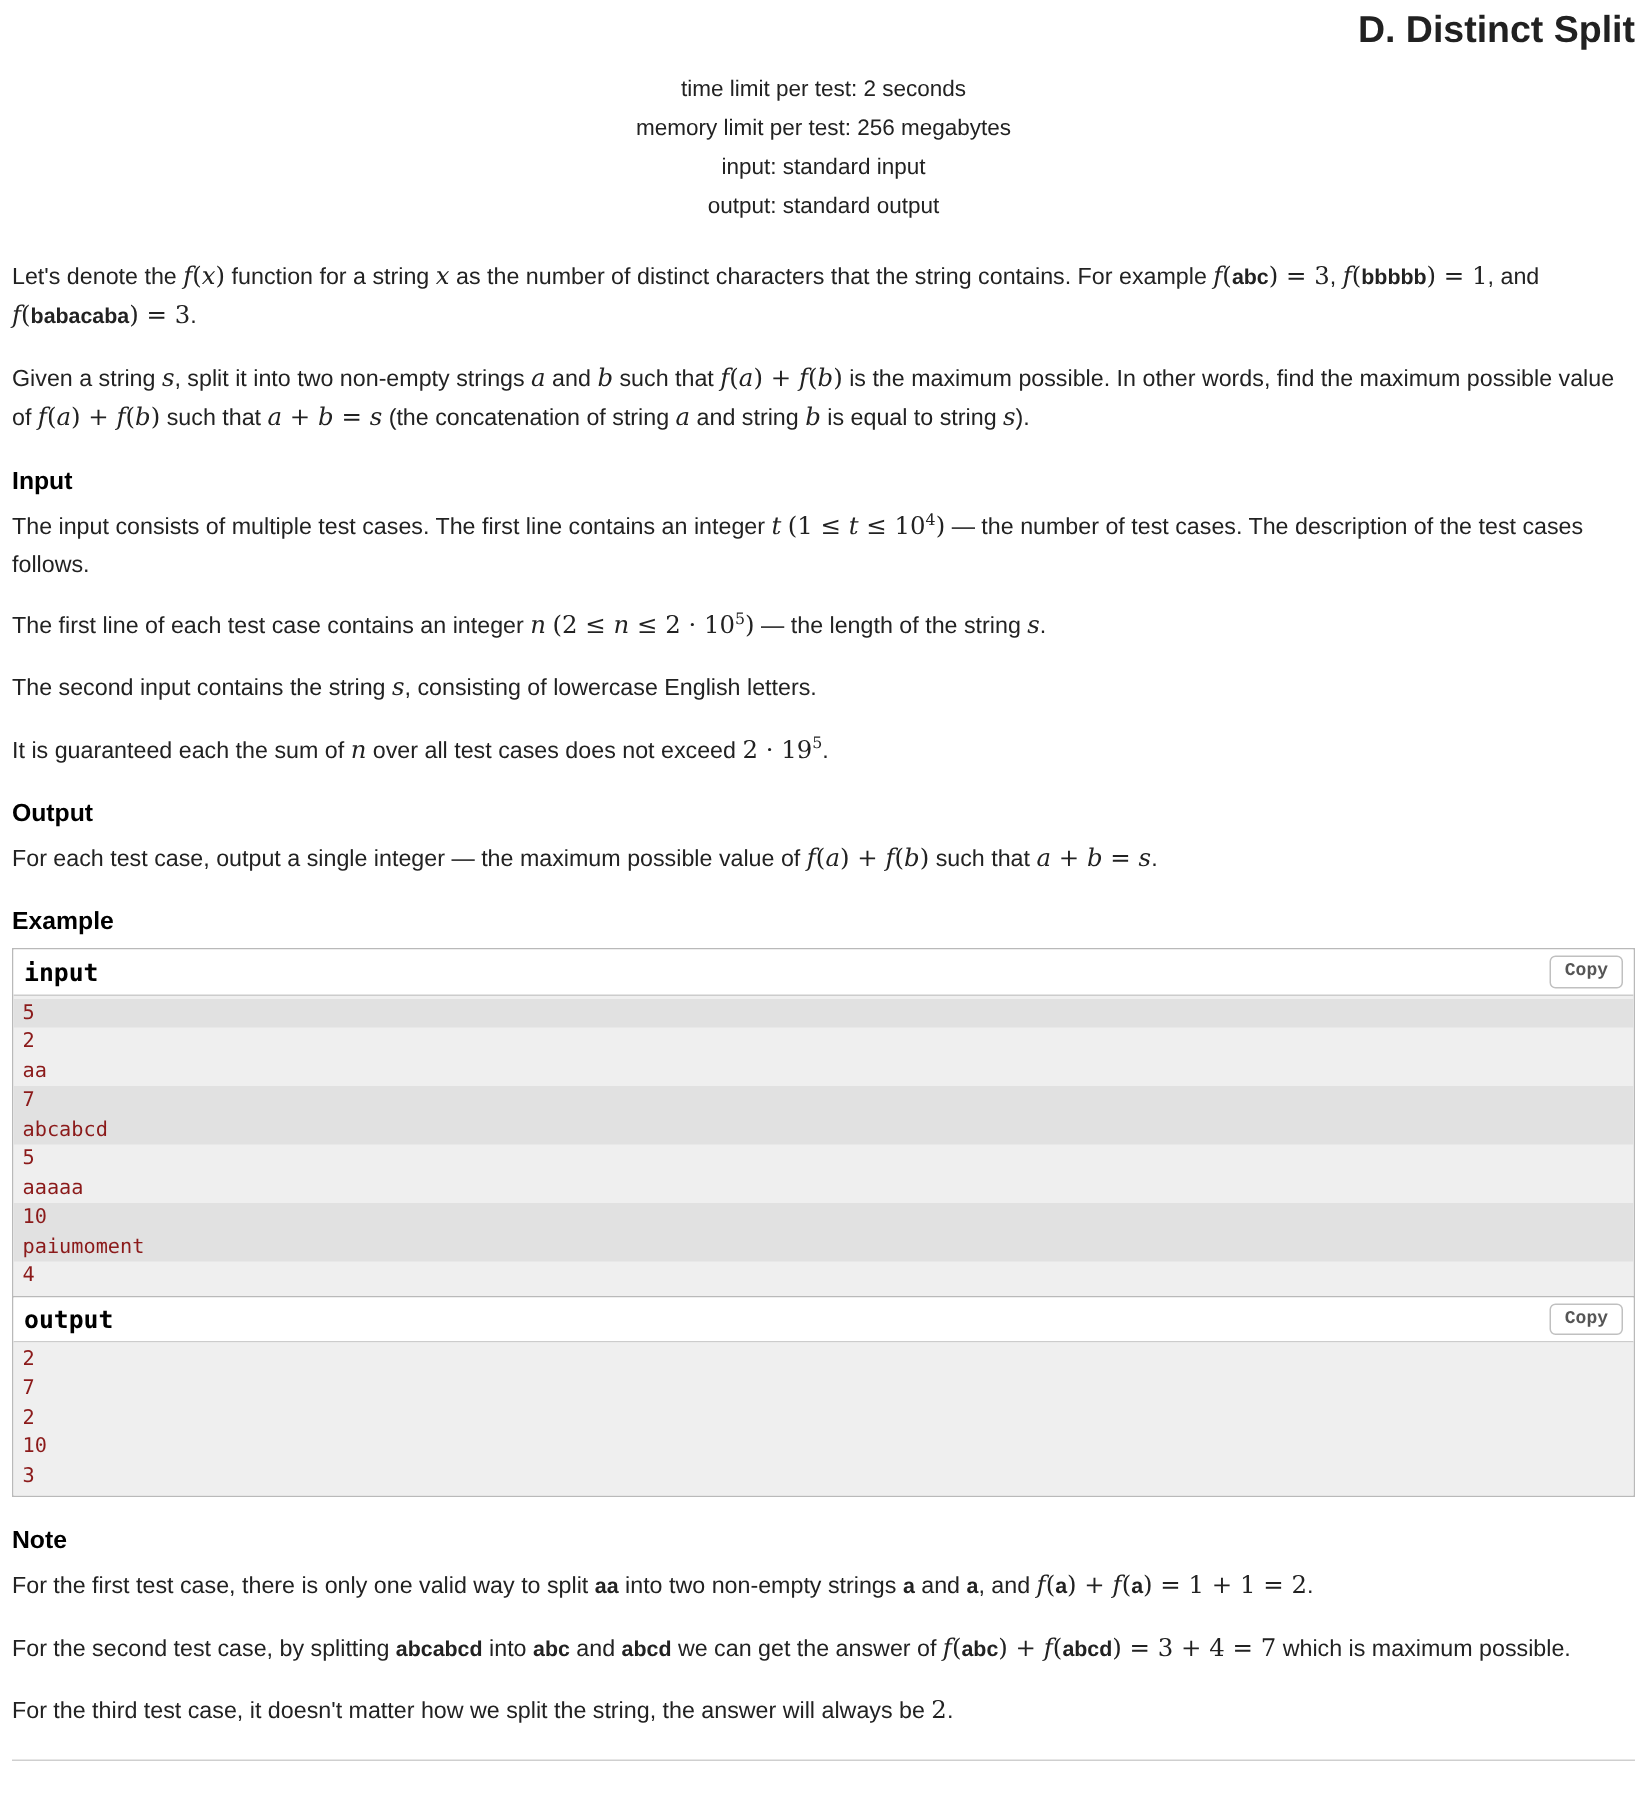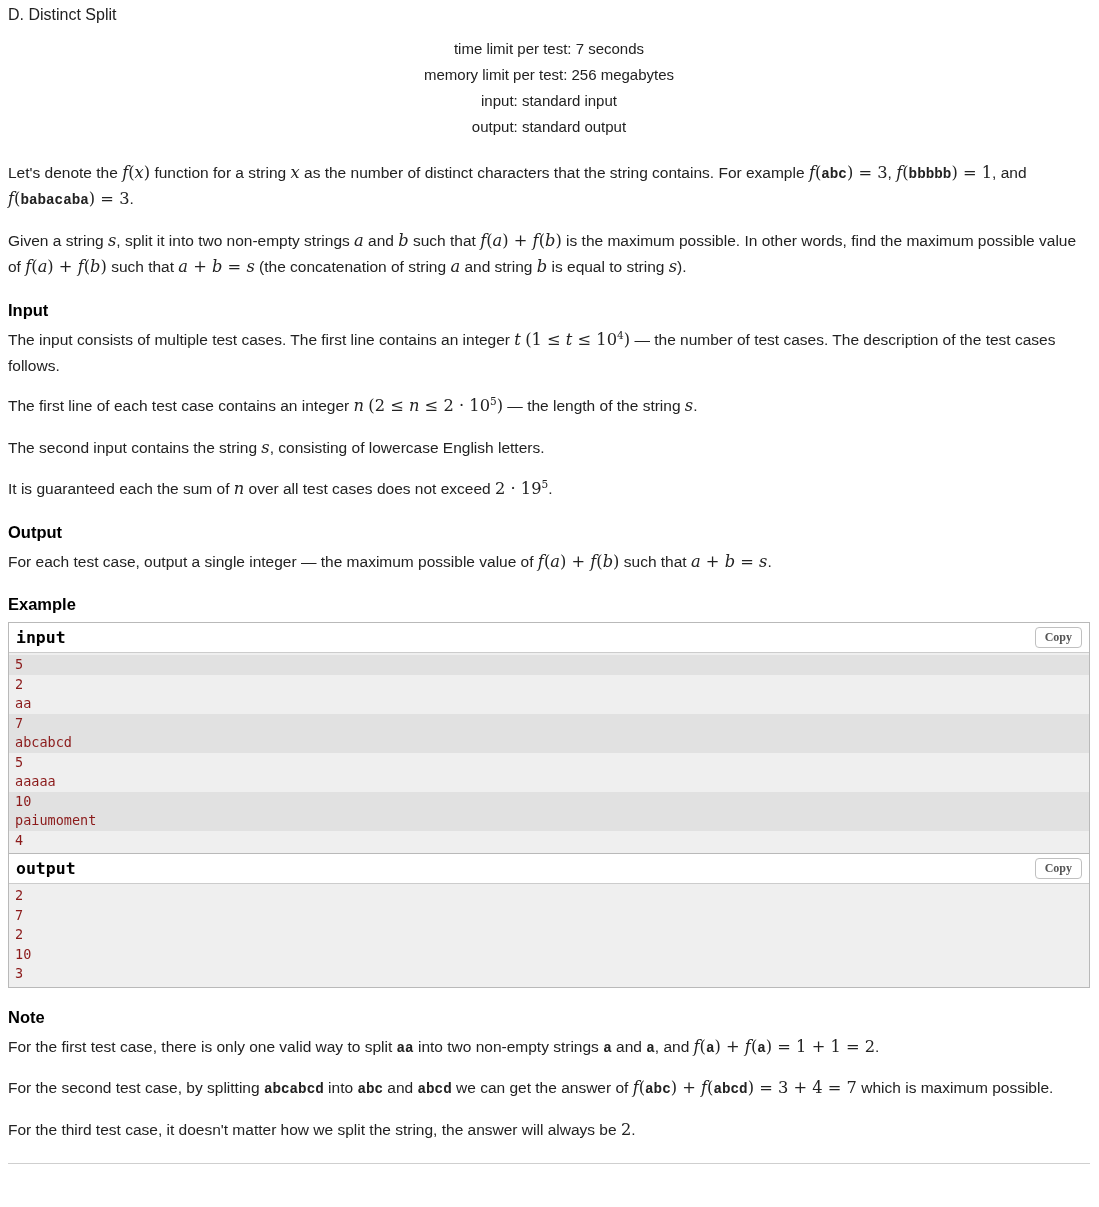--- a/index.html
+++ b/index.html
@@ -5,23 +5,23 @@
   * { box-sizing: border-box; }
   html, body { margin: 0; padding: 0; background: #fff; }
   body {
     color: #222;
     font-family: "Liberation Sans", sans-serif;
     font-size: 15.5px;
   }
   .page { width: 1099px; padding: 2px 9px 0 8px; }
 
   .problem-title {
-    text-align: left;
-    font-size: 16px;
-    font-weight: 400;
+    text-align: right;
+    font-size: 25px;
+    font-weight: 700;
     color: #212121;
     margin: 4px 0 12px;
   }
   .limits {
     text-align: center;
     font-size: 15px;
     line-height: 26px;
     color: #222;
     margin-bottom: 20px;
   }
@@ -33,42 +33,42 @@
     font-size: 16.5px;
     color: #000;
     margin: 20px 0 7px;
   }
 
   
   .seg-t { }
   .seg-m { font-family: "DejaVu Serif", serif; font-style: italic; font-size: 1.05em; }
   .seg-r { font-family: "DejaVu Serif", serif; font-size: 1.05em; }
   sup.seg-s { font-family: "DejaVu Serif", serif; font-size: 0.68em; }
-  .seg-b { font-family: Liberation Mono, monospace; font-weight: 700; font-size: 0.92em; }
+  .seg-b { font-family: Liberation Sans, sans-serif; font-weight: 700; font-size: 0.92em; }
 
   
   .sample { margin-top: 8px; }
   .sample-box { border: 1px solid var(--border, #b9b9b9); background: #fff; }
   .sample-box + .sample-box { margin-top: -1px; }
   .box-header {
     display: flex;
     align-items: center;
     justify-content: space-between;
     padding: 4px 7px 4px 7px;
     border-bottom: 1px solid #ccc;
     background: #fff;
   }
   .box-label {
     font-family: "DejaVu Sans Mono", monospace;
     font-weight: 700;
     font-size: 16.5px;
     color: #000;
   }
   .copy-btn {
-    font-family: Liberation Serif, serif;
+    font-family: Liberation Mono, monospace;
     font-size: 12px;
     font-weight: 700;
     color: #555;
     background: #fff;
     border: 1px solid #c0c0c0;
     border-radius: 4px;
     padding: 3px 9px;
     cursor: pointer;
     line-height: 1.1;
   }
@@ -93,21 +93,21 @@
   }
 </style>
 </head>
 <body>
 
 <div class="page">
 
   <div class="problem-title">D. Distinct Split</div>
 
   <div class="limits">
-    <div>time limit per test: 7 seconds</div>
+    <div>time limit per test: 2 seconds</div>
     <div>memory limit per test: 256 megabytes</div>
     <div>input: standard input</div>
     <div>output: standard output</div>
   </div>
 
   <p class="para"><span class="seg-t">Let's denote the </span><span class="seg-m">f</span><span class="seg-r">(</span><span class="seg-m">x</span><span class="seg-r">)</span><span class="seg-t"> function for a string </span><span class="seg-m">x</span><span class="seg-t"> as the number of distinct characters that the string contains. For example </span><span class="seg-m">f</span><span class="seg-r">(</span><span class="seg-b">abc</span><span class="seg-r">) = 3</span><span class="seg-t">, </span><span class="seg-m">f</span><span class="seg-r">(</span><span class="seg-b">bbbbb</span><span class="seg-r">) = 1</span><span class="seg-t">, and </span><span class="seg-m">f</span><span class="seg-r">(</span><span class="seg-b">babacaba</span><span class="seg-r">) = 3</span><span class="seg-t">.</span></p>
   <p class="para"><span class="seg-t">Given a string </span><span class="seg-m">s</span><span class="seg-t">, split it into two non-empty strings </span><span class="seg-m">a</span><span class="seg-t"> and </span><span class="seg-m">b</span><span class="seg-t"> such that </span><span class="seg-m">f</span><span class="seg-r">(</span><span class="seg-m">a</span><span class="seg-r">) + </span><span class="seg-m">f</span><span class="seg-r">(</span><span class="seg-m">b</span><span class="seg-r">)</span><span class="seg-t"> is the maximum possible. In other words, find the maximum possible value of </span><span class="seg-m">f</span><span class="seg-r">(</span><span class="seg-m">a</span><span class="seg-r">) + </span><span class="seg-m">f</span><span class="seg-r">(</span><span class="seg-m">b</span><span class="seg-r">)</span><span class="seg-t"> such that </span><span class="seg-m">a</span><span class="seg-r"> + </span><span class="seg-m">b</span><span class="seg-r"> = </span><span class="seg-m">s</span><span class="seg-t"> (the concatenation of string </span><span class="seg-m">a</span><span class="seg-t"> and string </span><span class="seg-m">b</span><span class="seg-t"> is equal to string </span><span class="seg-m">s</span><span class="seg-t">).</span></p>
 
   <div class="section-title">Input</div>
   <p class="para"><span class="seg-t">The input consists of multiple test cases. The first line contains an integer </span><span class="seg-m">t</span><span class="seg-t"> </span><span class="seg-r">(1 ≤ </span><span class="seg-m">t</span><span class="seg-r"> ≤ 10</span><sup class="seg-s">4</sup><span class="seg-r">)</span><span class="seg-t"> — the number of test cases. The description of the test cases follows.</span></p>

